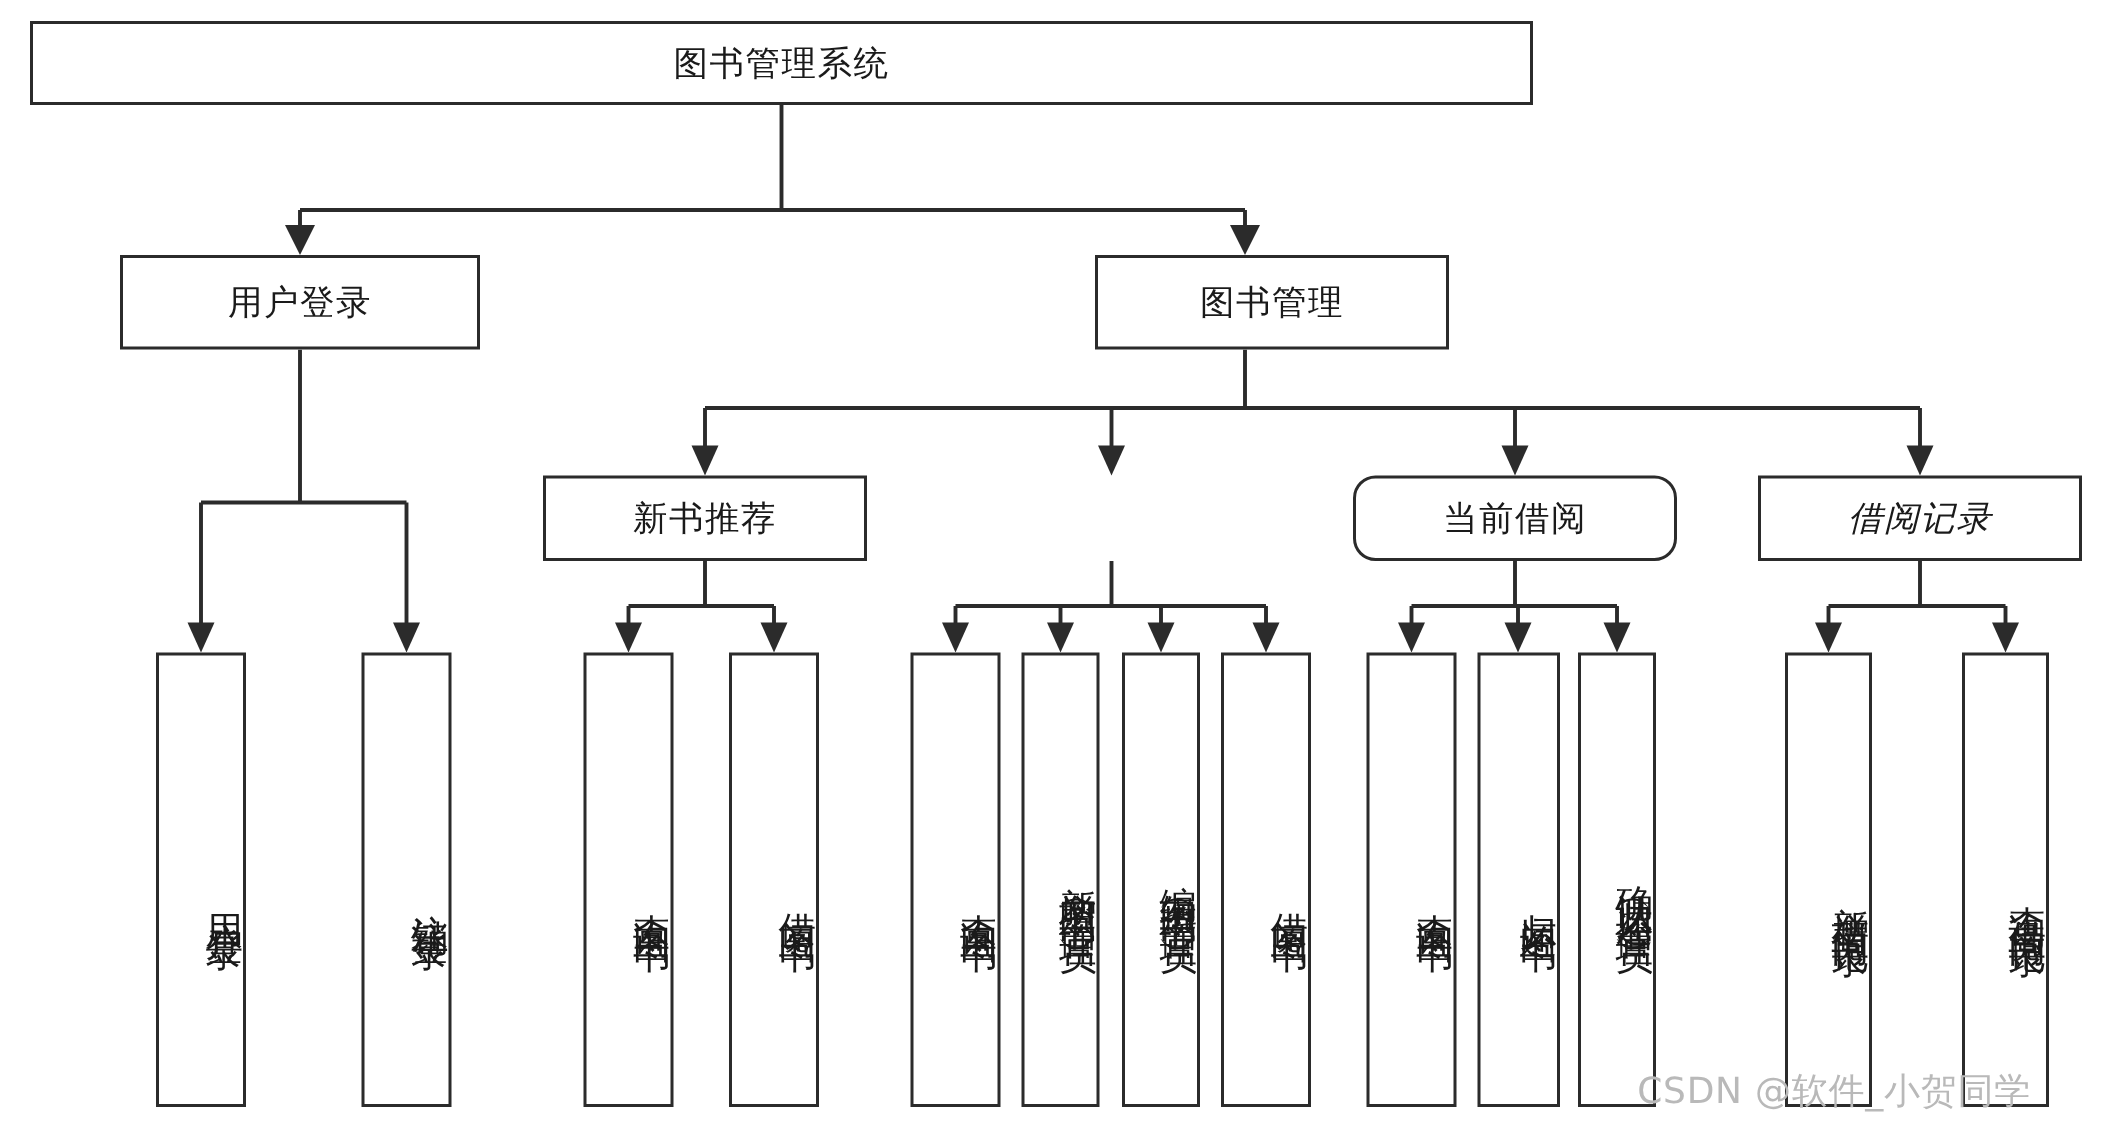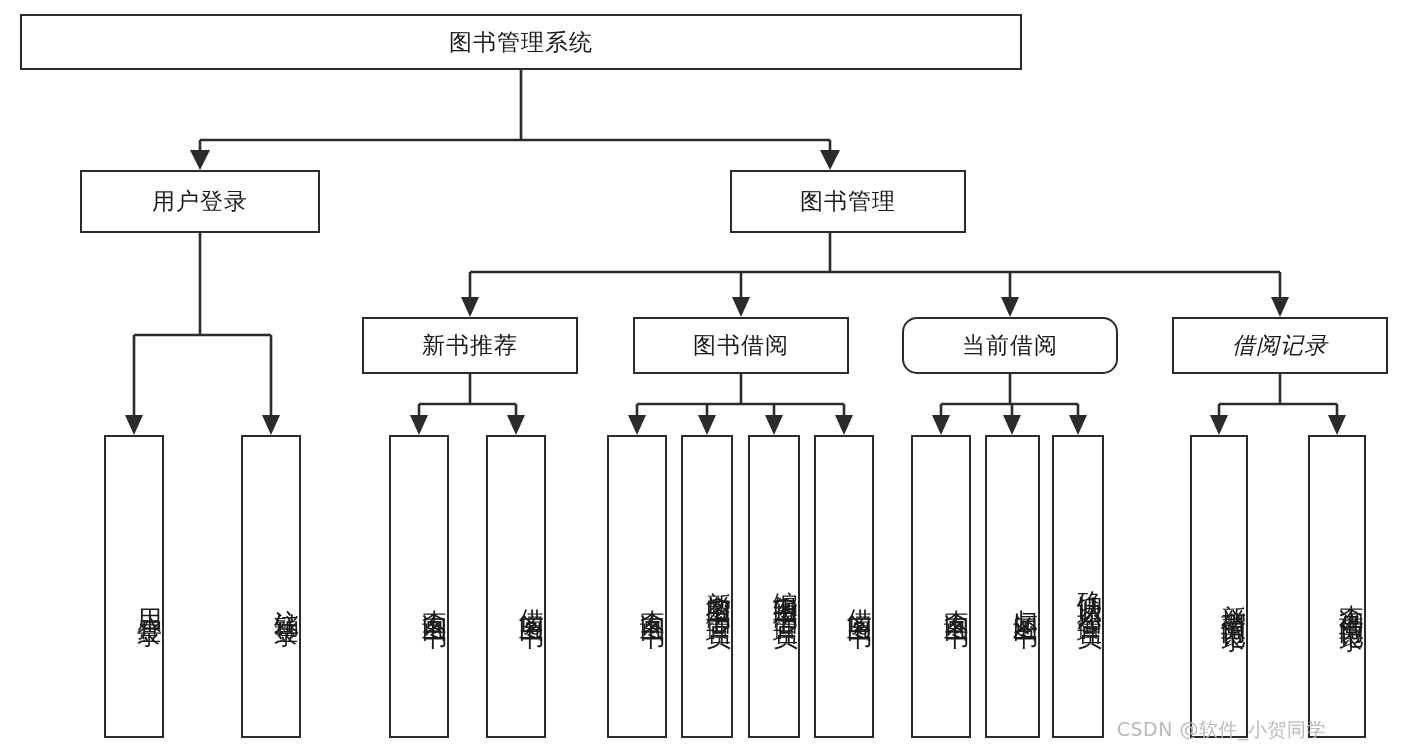--- a/index.html
+++ b/index.html
@@ -13,20 +13,21 @@
     font-family: "DejaVu Sans", "Liberation Sans", sans-serif;
     overflow: hidden;
     position: relative;
   }
   #diagram {
     position: absolute;
     left: 0;
     top: 0;
     width: 1332px;
     height: 747px;
+    padding-left: 28px;
   }
   .node-box {
     position: absolute;
     box-sizing: border-box;
     border: 2.5px solid #2b2b2b;
     background: #ffffff;
     display: flex;
     align-items: center;
     justify-content: center;
     color: #1a1a1a;
@@ -46,21 +47,21 @@
     justify-content: center;
     padding-top: 24px;
   }
   .node-v.tall {
     padding-top: 14px;
   }
   .watermark {
     position: absolute;
     right: 6px;
     bottom: 4px;
-    font-size: 19px;
+    font-size: 24px;
     color: #b9b9b9;
     white-space: nowrap;
     letter-spacing: 0.5px;
   }
   svg.links {
     position: absolute;
     left: 0;
     top: 0;
     width: 1405px;
     height: 747px;
@@ -156,21 +157,20 @@
       <polygon points="1328,415 1346,415 1337,435"></polygon>
     </g>
   </svg>
 
   <div class="node-box node-h" style="left: 20px; top: 14px; width: 1002px; height: 56px;">图书管理系统</div>
 
   <div class="node-box node-h" style="left: 80px; top: 170px; width: 240px; height: 63px;">用户登录</div>
   <div class="node-box node-h" style="left: 712px; top: 170px; width: 236px; height: 63px; margin-left: 18px;">图书管理</div>
 
   <div class="node-box node-h" style="left: 362px; top: 317px; width: 216px; height: 57px;">新书推荐</div>
-  <div class="node-box node-h" style="left: 633px; top: 317px; width: 216px; height: 57px;">图书借阅</div>
   <div class="node-box node-h" style="left: 902px; top: 317px; width: 216px; height: 57px; border-radius: 15px;">当前借阅</div>
   <div class="node-box node-h" style="left: 1172px; top: 317px; width: 216px; height: 57px; font-style: italic;">借阅记录</div>
 
   <div class="node-box node-v" style="left: 104px; top: 435px; width: 60px; height: 303px;">用户登录</div>
   <div class="node-box node-v" style="left: 241px; top: 435px; width: 60px; height: 303px;">注销登录</div>
   <div class="node-box node-v" style="left: 389px; top: 435px; width: 60px; height: 303px;">查询图书</div>
   <div class="node-box node-v" style="left: 486px; top: 435px; width: 60px; height: 303px;">借阅图书</div>
   <div class="node-box node-v" style="left: 607px; top: 435px; width: 60px; height: 303px;">查询图书</div>
   <div class="node-box node-v tall" style="left: 681px; top: 435px; width: 52px; height: 303px;">新增图书（管理员）</div>
   <div class="node-box node-v tall" style="left: 748px; top: 435px; width: 52px; height: 303px;">编辑图书（管理员）</div>

